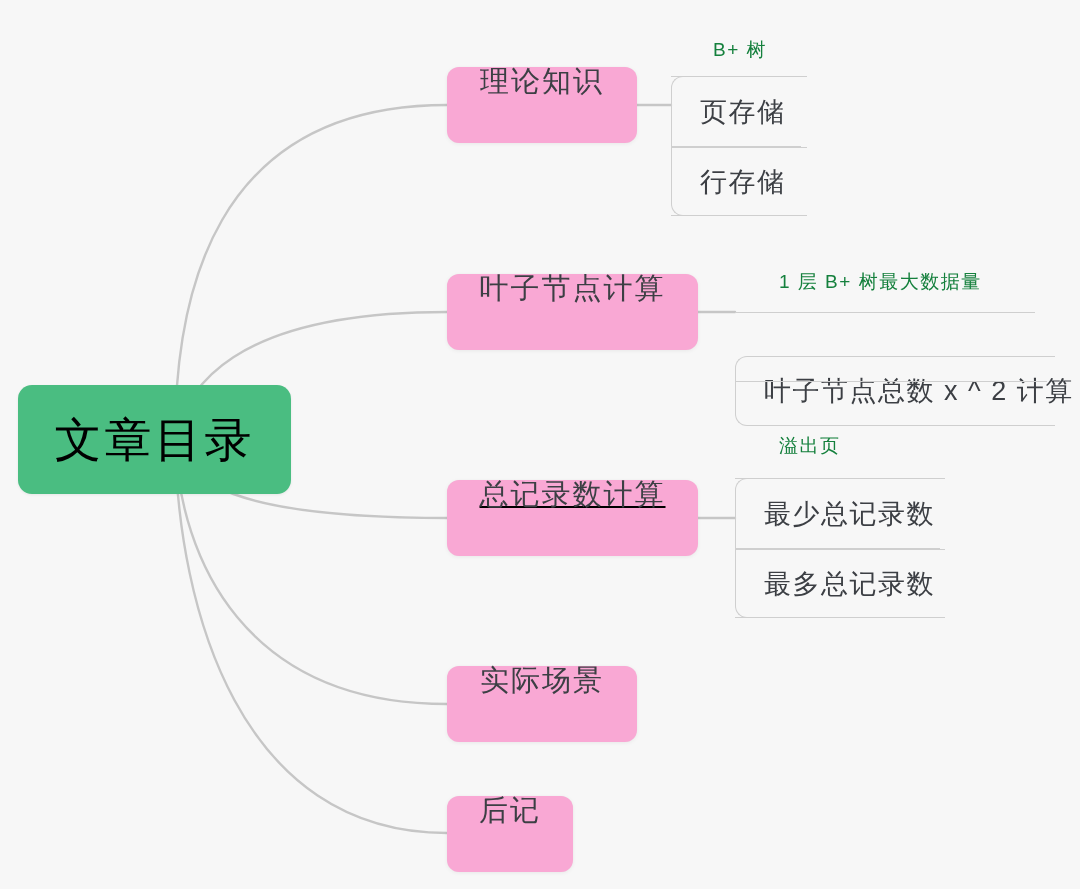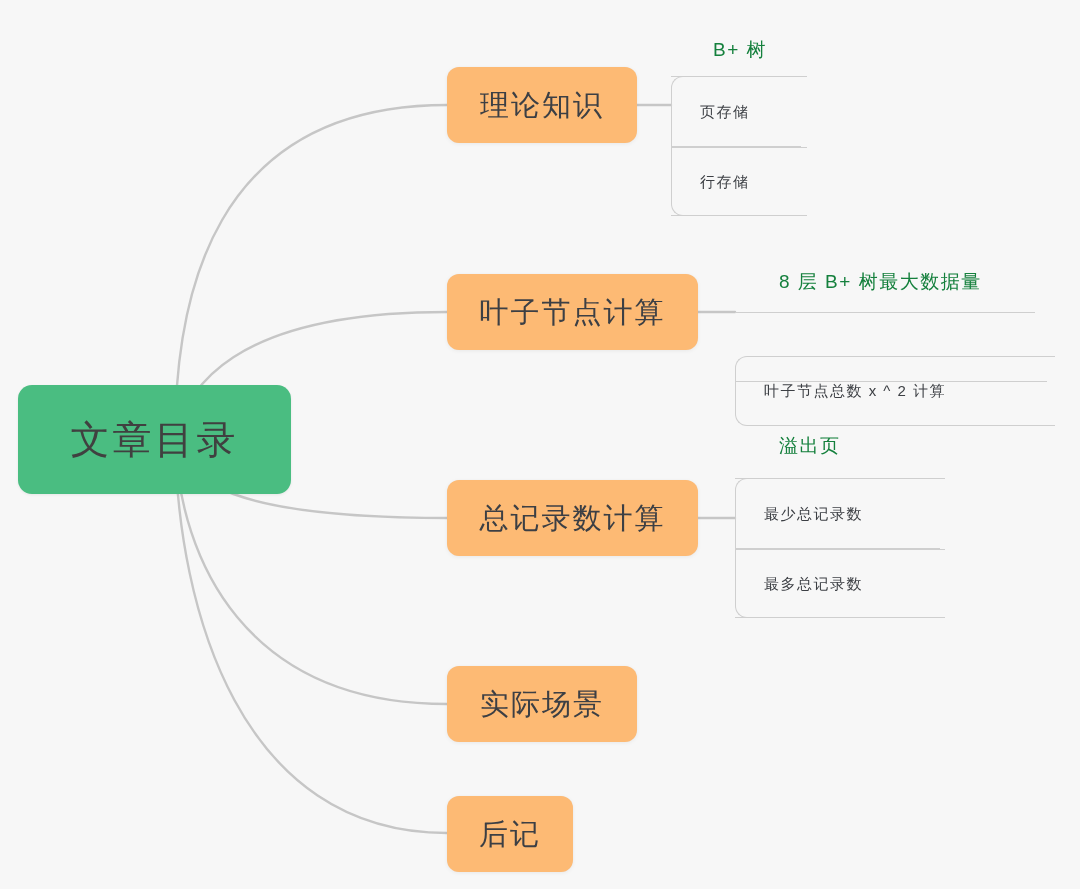--- a/index.html
+++ b/index.html
@@ -37,34 +37,33 @@
     width: 273px; height: 109px;
     background: #4abd81;
     border-radius: 14px;
     display: flex;
     align-items: center;
     justify-content: center;
     z-index: 5;
     box-shadow: 0 1px 3px rgba(0,0,0,0.07);
   }
   .root-node .root-label {
-    color: #404040;
-    font-size: 39px;
+    color: #000000;
+    font-size: 47px;
     letter-spacing: 3px;
     line-height: 1;
     font-weight: 400;
   }
 
   
   .branch-node {
     position: absolute;
-    background: #fdba74;
+    background: #f9a8d4;
     border-radius: 12px;
     display: flex;
-    align-items: center;
     justify-content: center;
     z-index: 4;
     box-shadow: 0 1px 4px rgba(0,0,0,0.06), 0 0 1px rgba(0,0,0,0.04);
   }
   .branch-node .branch-label {
     color: #3c3f44;
     font-size: 29px;
     letter-spacing: 2px;
     line-height: 1;
     white-space: nowrap;
@@ -95,21 +94,21 @@
     border-right: none;
     border-top-left-radius: 12px;
     border-bottom-left-radius: 12px;
   }
   .sub-item {
     position: relative;
     display: flex;
     align-items: center;
     white-space: nowrap;
     color: #3c3f44;
-    font-size: 15px;
+    font-size: 27px;
     letter-spacing: 1.5px;
     padding-left: 28px;
   }
   .sub-item + .sub-item::before {
     content: "";
     position: absolute;
     left: -1.4px; top: 0;
     height: 1.4px;
     background: #cfcfcf;
   }
@@ -163,32 +162,32 @@
     <div style="position:absolute; left:0px; top:128px; width:130px; height:1.4px; background:#cfcfcf;"></div>
     <div style="position:absolute; left:0px; top:197px; width:127px; height:1.4px; background:#cfcfcf;"></div>
   </div>
 
   <div class="branch-node" style="left:447px; top:274px; width:251px; height:76px;">
     <span class="branch-label">叶子节点计算</span>
   </div>
 
   <div class="sub-group" style="left:735px; top:262px; width:330px; height:110px;">
     <div class="sub-lead" style="left:30px; top:10px;">
-      <span>8 层 B+ 树最大数据量</span>
+      <span>1 层 B+ 树最大数据量</span>
     </div>
     <div class="sub-card" style="left:0px; top:50px; width:320px; height:70px;margin-top:44px;">
       <div class="sub-item" style="height:68px;">
         <span>叶子节点总数 x ^ 2 计算</span>
       </div>
     </div>
     <div style="position:absolute; left:0px; top:50px; width:300px; height:1.4px; background:#cfcfcf;"></div>
     <div style="position:absolute; left:0px; top:119px; width:312px; height:1.4px; background:#cfcfcf;"></div>
   </div>
 
-  <div class="branch-node" style="left:447px; top:480px; width:251px; height:76px;">
+  <div class="branch-node" style="left:447px; top:480px; width:251px; height:76px;text-decoration:underline;">
     <span class="branch-label">总记录数计算</span>
   </div>
 
   <div class="sub-group" style="left:735px; top:430px; width:260px; height:186px;">
     <div class="sub-lead" style="left:30px; top:6px;">
       <span>溢出页</span>
     </div>
     <div class="sub-card" style="left:0px; top:48px; width:210px; height:140px;">
       <div class="sub-item" style="height:70px;text-align:right;">
         <span>最少总记录数</span>

